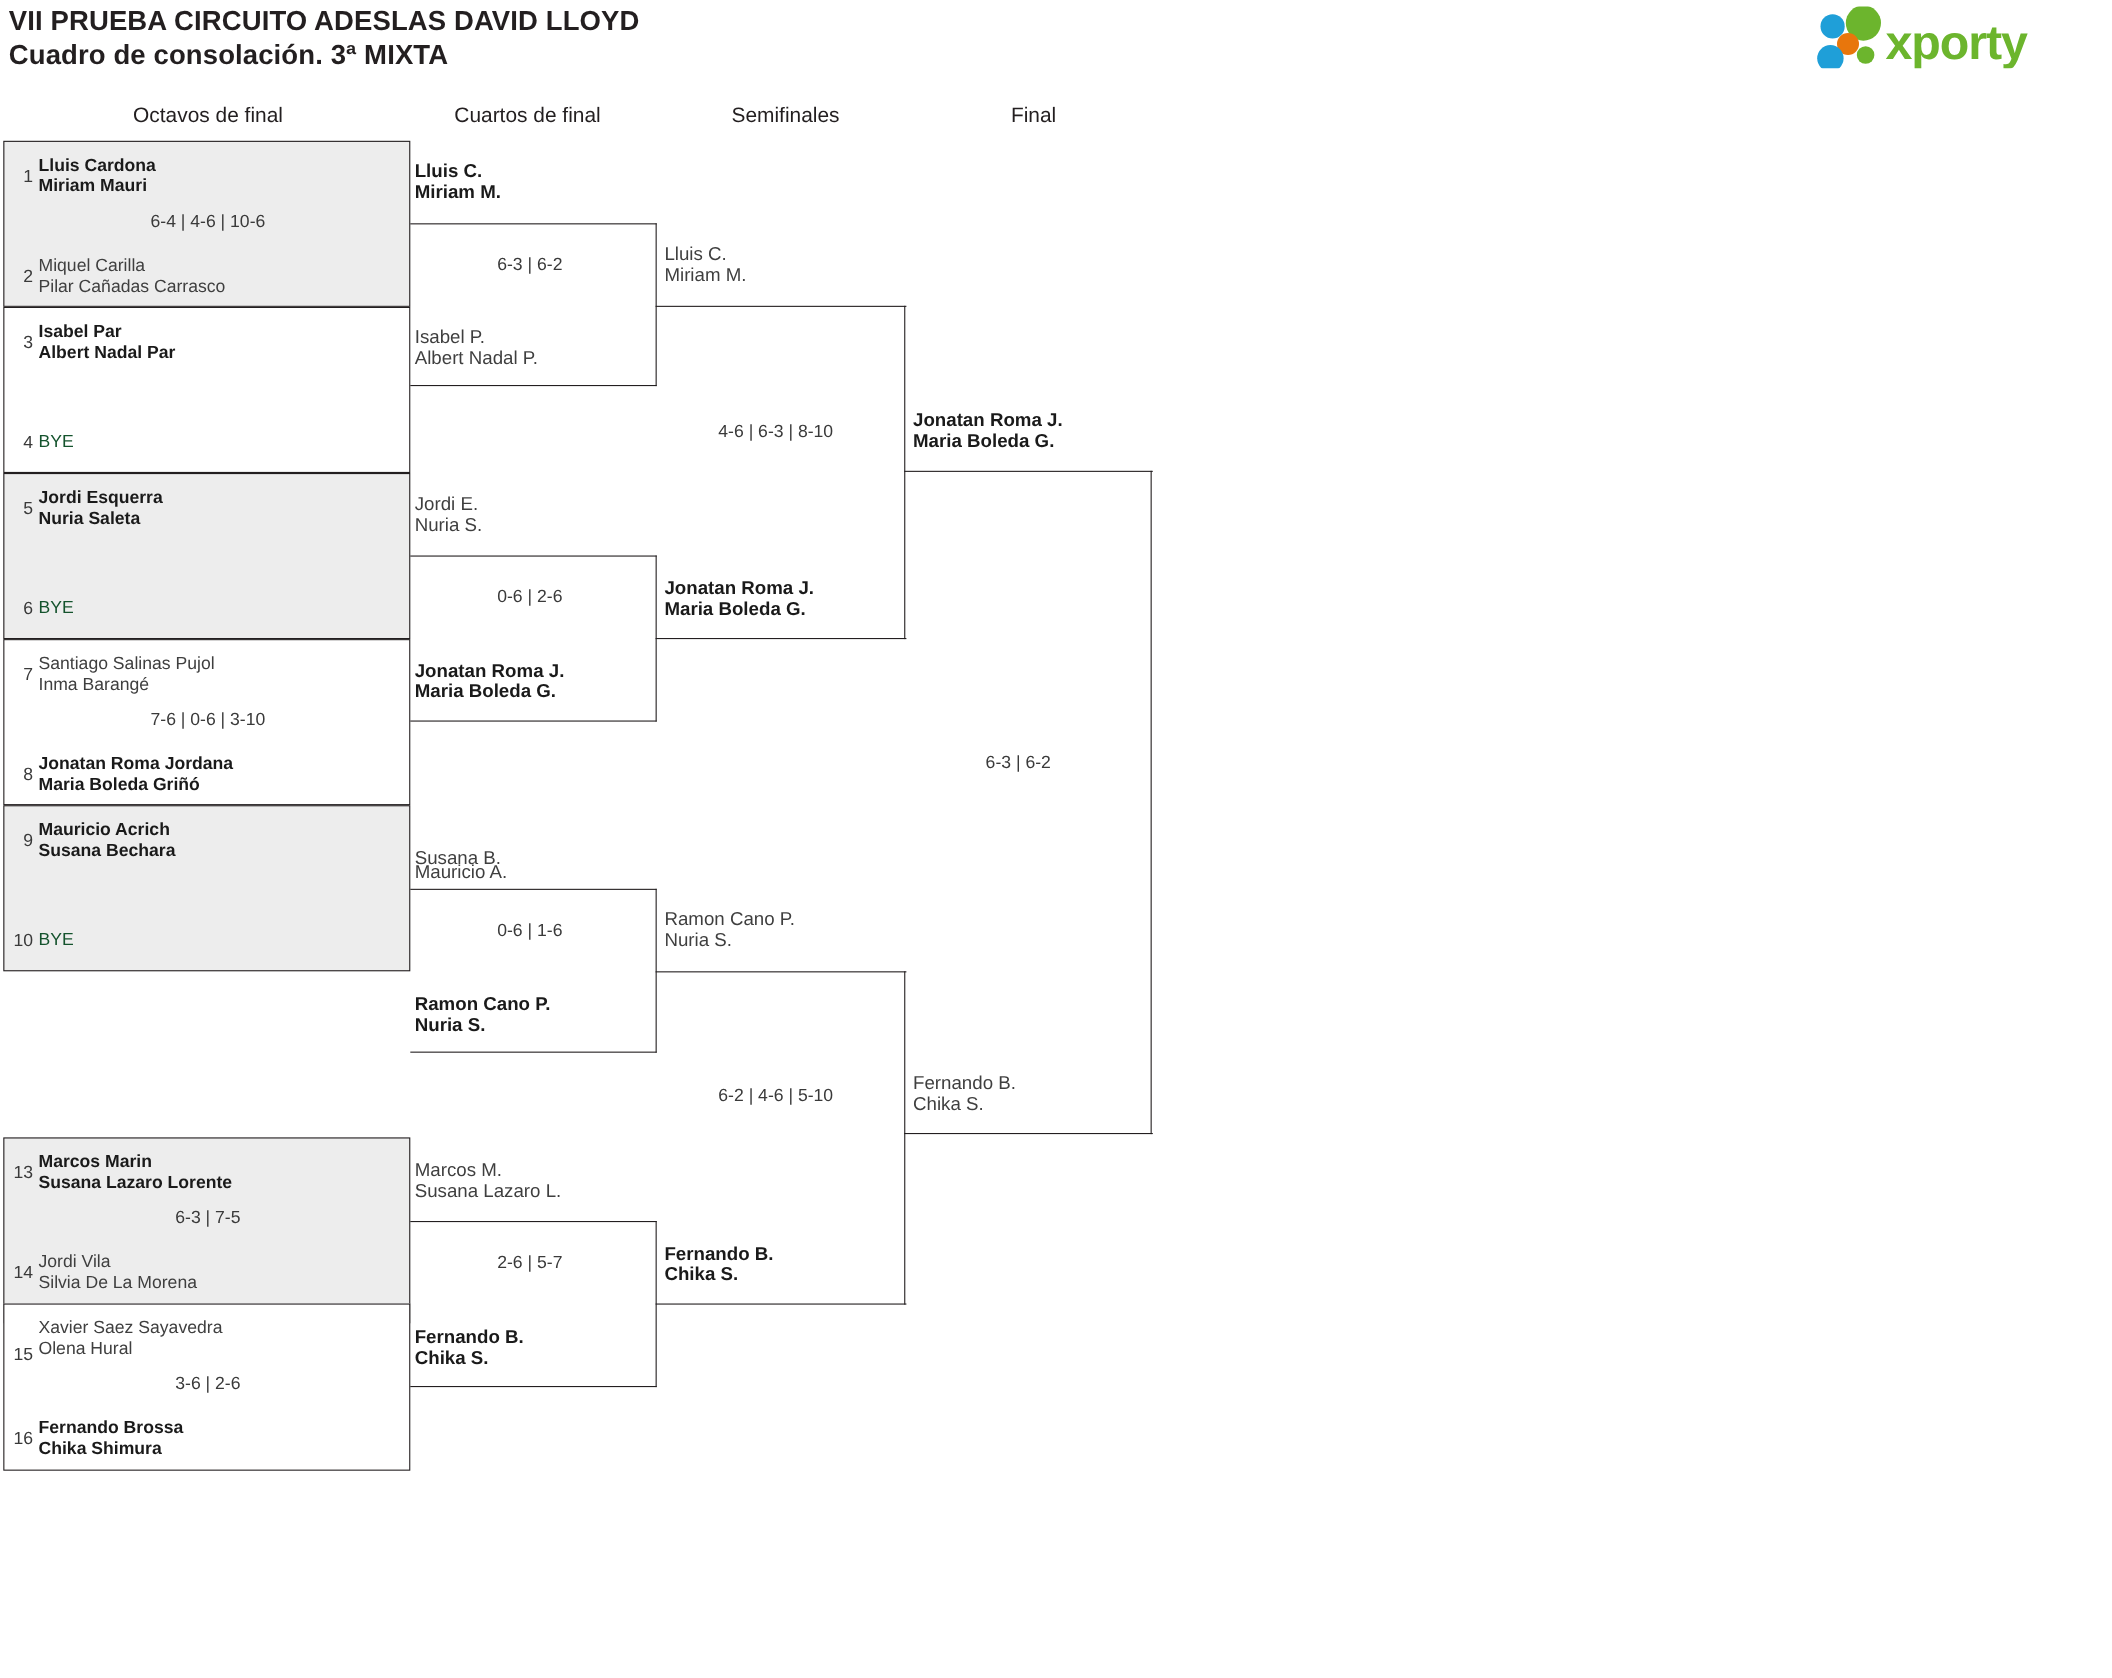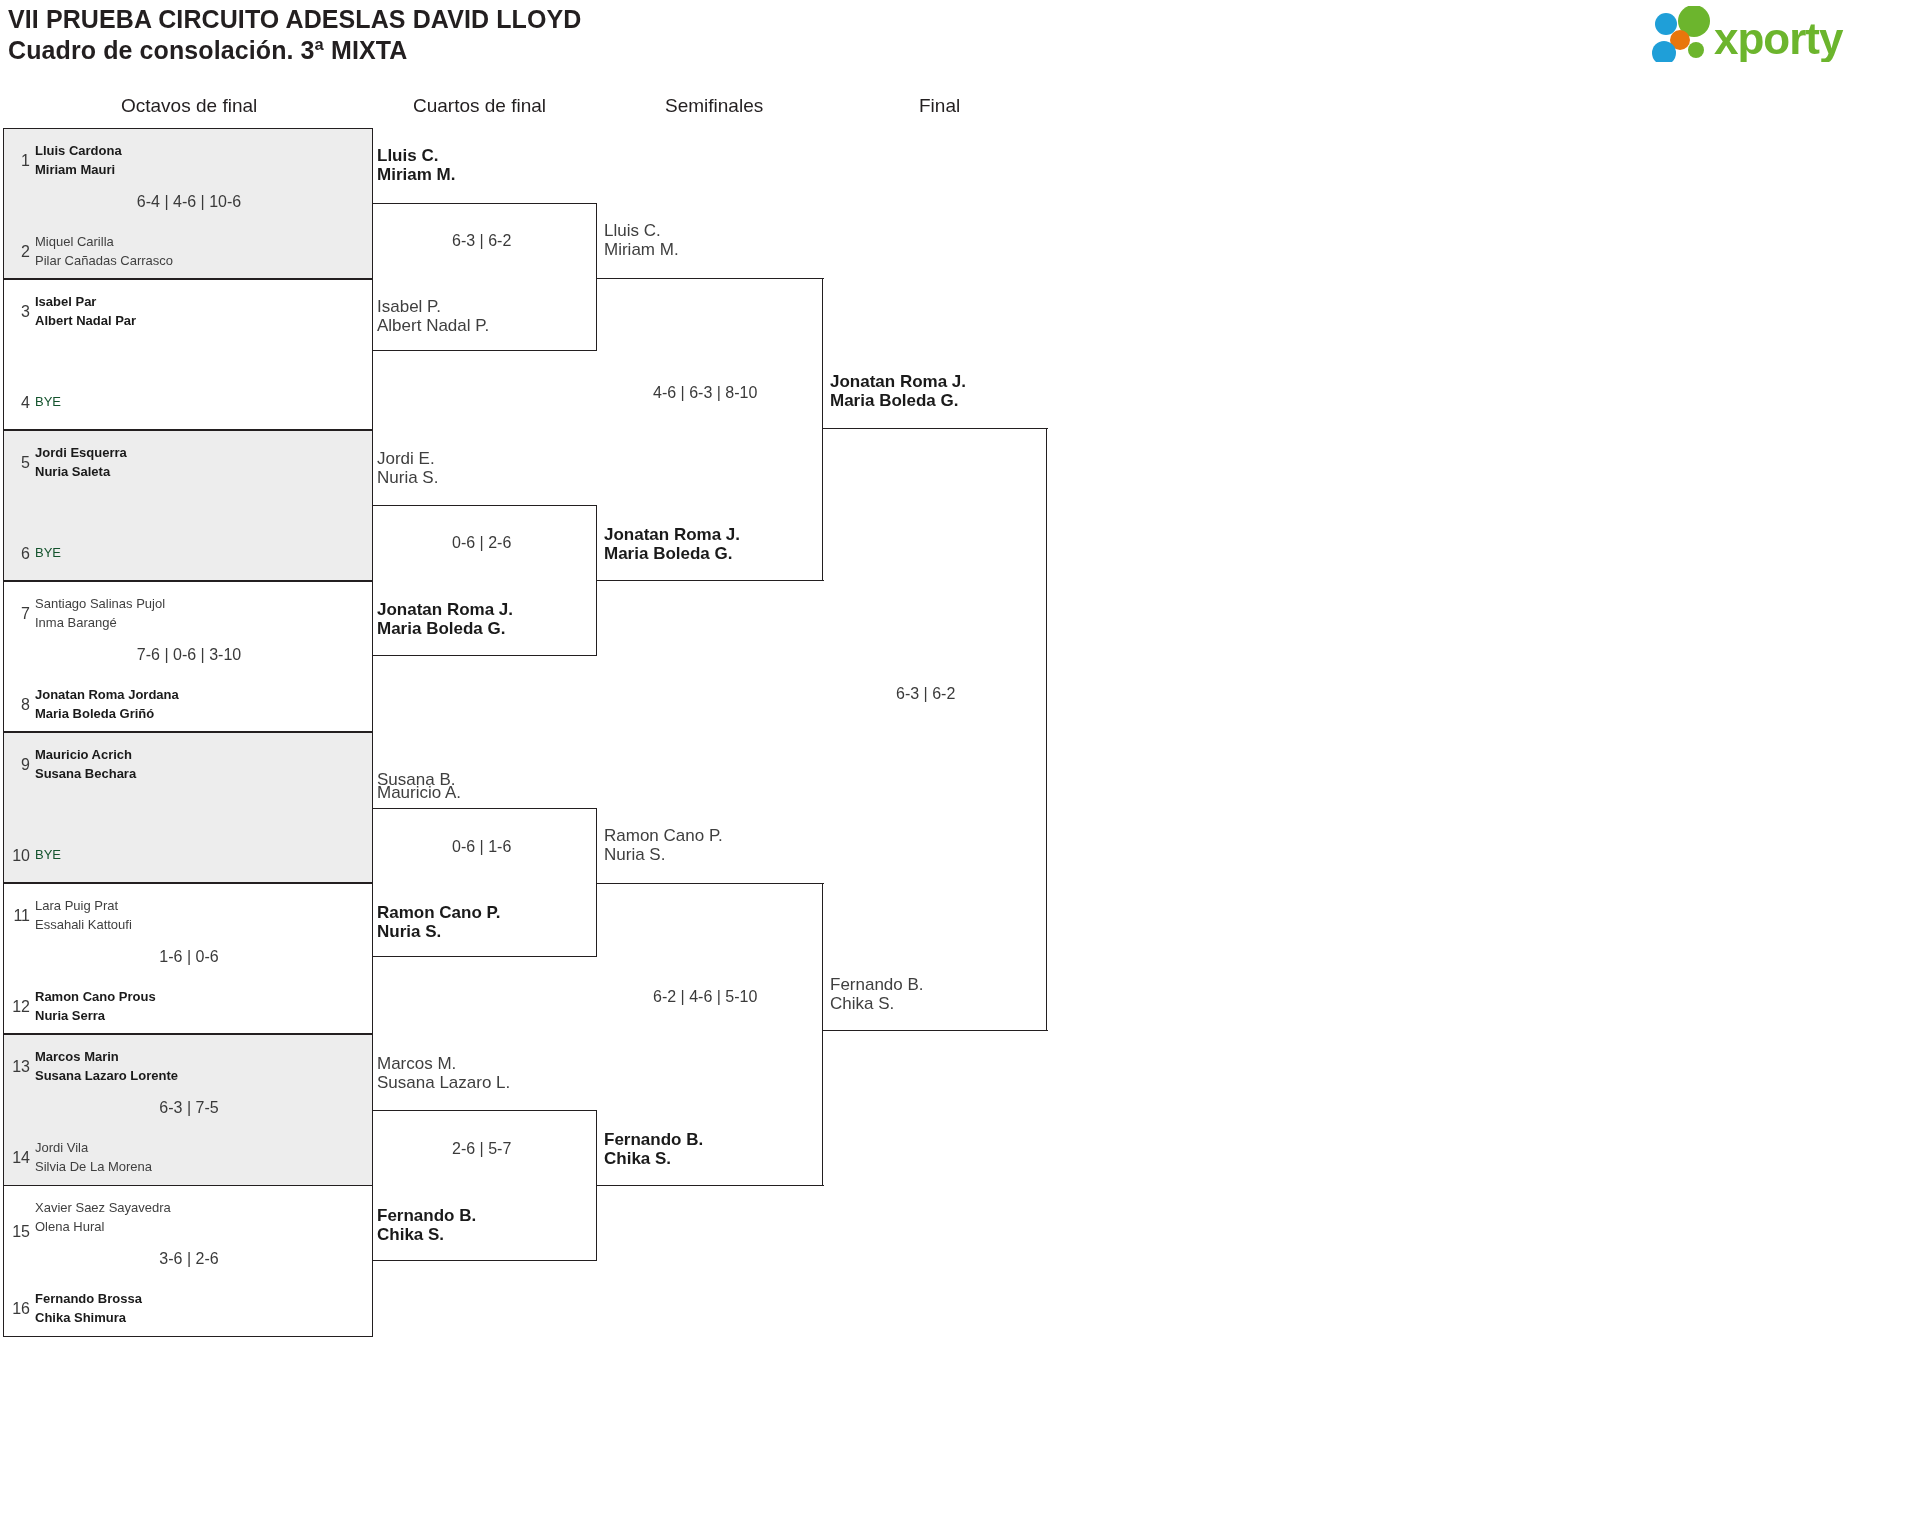--- a/index.html
+++ b/index.html
@@ -21,21 +21,21 @@
   .logo-text{font-size:44px;font-weight:bold;fill:#6cb52d;font-family:"Liberation Sans","DejaVu Sans",sans-serif;letter-spacing:-1px;}
   
   .round-header{position:absolute;font-size:19px;color:#231f20;white-space:nowrap;}
   
   #bracket{position:absolute;left:0;top:0;width:1920px;height:1525px;}
   
   .r1-group{position:absolute;left:3px;width:370px;box-sizing:border-box;border:1.6px solid #231f20;}
   .r1-group.shaded{background:#ededed;}
   .r1-group.plain{background:#ffffff;}
   .seed{position:absolute;left:4px;font-size:16px;color:#3a3a3a;text-align:right;width:22px;}
-  .pname{position:absolute;left:31px;font-size:13px;line-height:19.5px;white-space:nowrap;}
+  .pname{position:absolute;left:31px;font-size:16px;line-height:19.5px;white-space:nowrap;}
   .pname.win{font-weight:bold;color:#1a1a1a;}
   .pname.lose{font-weight:normal;color:#3f3f3f;}
   .pname.bye{font-weight:normal;color:#14532d;}
   .score-r1{position:absolute;font-size:16px;color:#3a3a3a;white-space:nowrap;text-align:center;}
   
   .entry{position:absolute;font-size:17px;line-height:19.5px;white-space:nowrap;}
   .entry.win{font-weight:bold;color:#1a1a1a;}
   .entry.lose{font-weight:normal;color:#3f3f3f;}
   .score{position:absolute;font-size:16px;color:#3a3a3a;white-space:nowrap;}
   
@@ -109,29 +109,20 @@
 
   <div class="r1-group shaded" style="top:732px;height:151px;">
     <span class="seed" style="top:23px;">9</span>
     <span class="pname win" style="top:12px;">Mauricio Acrich</span>
     <span class="pname win" style="top:31px;text-align:right;">Susana Bechara</span>
     <span class="score-r1" style="left:0;width:370px;top:64px;"></span>
     <span class="seed" style="top:114px;">10</span>
     <span class="pname bye" style="top:112px;">BYE</span>
   </div>
 
-  <div class="r1-group plain" style="top:883px;height:151px;">
-    <span class="seed" style="top:23px;">11</span>
-    <span class="pname lose" style="top:12px;">Lara Puig Prat</span>
-    <span class="pname lose" style="top:31px;">Essahali Kattoufi</span>
-    <span class="score-r1" style="left:0;width:370px;top:64px;">1-6 | 0-6</span>
-    <span class="seed" style="top:114px;">12</span>
-    <span class="pname win" style="top:103px;">Ramon Cano Prous</span>
-    <span class="pname win" style="top:122px;">Nuria Serra</span>
-  </div>
 
   <div class="r1-group shaded" style="top:1034px;height:169px;">
     <span class="seed" style="top:23px;">13</span>
     <span class="pname win" style="top:12px;">Marcos Marin</span>
     <span class="pname win" style="top:31px;">Susana Lazaro Lorente</span>
     <span class="score-r1" style="left:0;width:370px;top:64px;">6-3 | 7-5</span>
     <span class="seed" style="top:114px;">14</span>
     <span class="pname lose" style="top:103px;">Jordi Vila</span>
     <span class="pname lose" style="top:122px;">Silvia De La Morena</span>
   </div>

